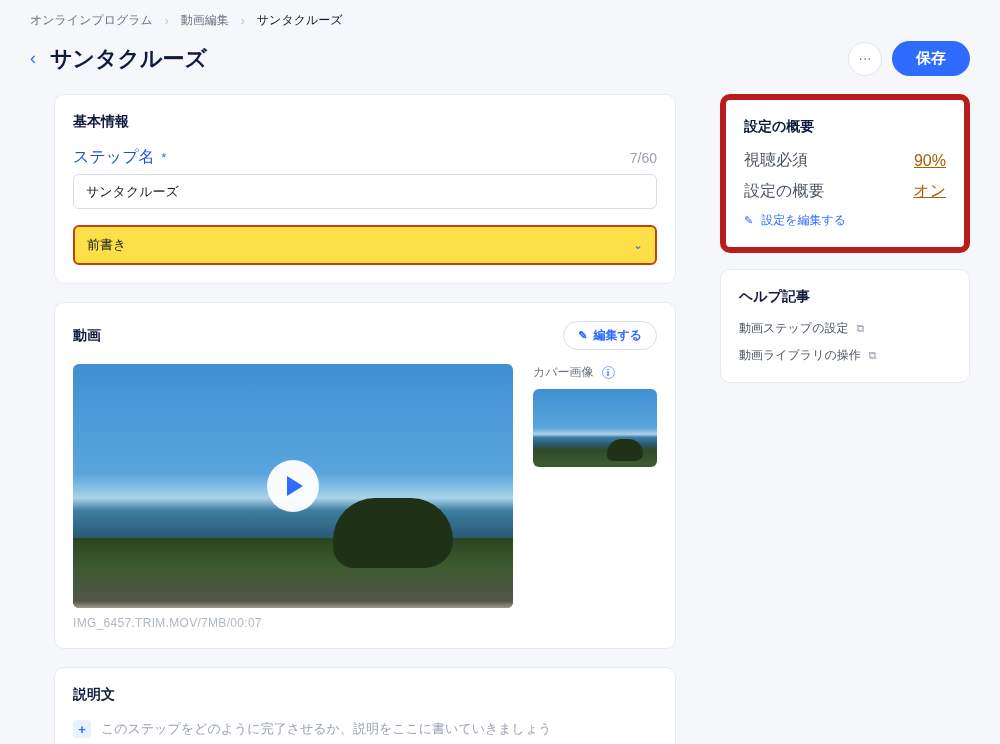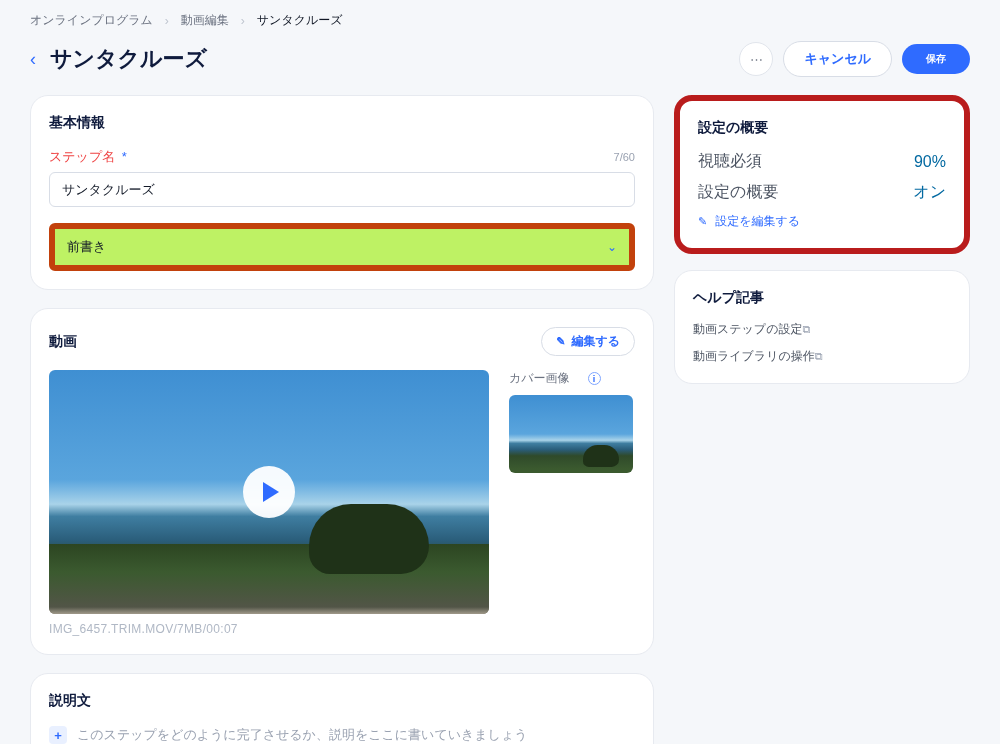--- a/index.html
+++ b/index.html
@@ -35,42 +35,43 @@
       color:#6b7280; cursor:pointer;
     }
     .btn-outline {
       padding: 8px 20px; border-radius: 18px; background:#fff;
       border:1px solid #d8dde6; color:#2f6bff; font-weight:600; cursor:pointer;
       font-size:13px;
     }
     .btn-primary {
       padding: 8px 24px; border-radius: 18px; background:#2f6bff;
       border:none; color:#fff; font-weight:600; cursor:pointer;
-      font-size:10px;
+      font-size:15px;
     }
     .content { display:flex; gap:20px; padding: 0 30px 30px 30px; flex:1; overflow:hidden; }
     .main-col { flex:1; display:flex; flex-direction:column; gap:18px; }
     .side-col { width: 296px; display:flex; flex-direction:column; gap:16px; }
     .card {
-      background:#fff; border:1px solid #e7eaf0; border-radius:18px;
+      background:#fff; border:1px solid #e7eaf0; border-radius:10px;
       padding:18px 18px;
+      margin-left:24px;
     }
     .card-title { font-size:14px; font-weight:700; color:#0f1b3d; margin-bottom:16px; }
     .field { margin-bottom:16px; }
     .field-label-row { display:flex; justify-content:space-between; align-items:center; margin-bottom:6px; }
-    .field-label { font-size:13px; color:#ef4444; }
+    .field-label { font-size:16px; color:#1d4ed8; }
     .req { color:#2f6bff; margin-left:3px; }
-    .counter { font-size:11px; color:#9aa2b1; }
+    .counter { font-size:14px; color:#9aa2b1; }
     .text-input {
       width:100%; padding:9px 12px; border:1px solid #d8dde6; border-radius:6px;
       font-size:13px; color:#111826; background:#fff;
     }
     .select {
-      width:100%; padding:9px 12px; border:6px solid #c2410c; border-radius:6px;
-      font-size:13px; color:#111826; background:#bef264;
+      width:100%; padding:9px 12px; border:2px solid #c2410c; border-radius:6px;
+      font-size:13px; color:#111826; background:#fde047;
       display:flex; justify-content:space-between; align-items:center; cursor:pointer;
     }
     .select .chev { color:#2f6bff; font-size:12px; }
     .card-header-row { display:flex; justify-content:space-between; align-items:center; margin-bottom:14px; }
     .btn-outline-sm {
       padding:5px 14px; border-radius:15px; border:1px solid #d8dde6; background:#fff;
       color:#2f6bff; font-size:12px; font-weight:600; display:flex; align-items:center; gap:6px; cursor:pointer;
     }
     .video-row { display:flex; gap:20px; align-items:flex-start; }
     .video-preview {
@@ -89,21 +90,21 @@
       position:absolute; top:50%; left:50%; transform:translate(-50%,-50%);
       width:52px; height:52px; border-radius:26px; background:rgba(255,255,255,0.95);
       display:flex; align-items:center; justify-content:center; cursor:pointer;
     }
     .play-tri {
       width:0; height:0; border-left:16px solid #2f6bff; border-top:10px solid transparent;
       border-bottom:10px solid transparent; margin-left:4px;
     }
     .video-meta { color:#b0b8c5; font-size:12px; margin-top:8px; letter-spacing:0.3px; }
     .cover-col { }
-    .cover-label { font-size:12px; color:#6b7280; margin-bottom:8px; display:flex; align-items:center; gap:18px; }
+    .cover-label { font-size:12px; color:#6b7280; margin-bottom:8px; display:flex; align-items:center; gap:8px; }
     .info-circle {
       display:inline-flex; width:13px; height:13px; border-radius:7px; border:1px solid #7fa6ff;
       color:#2f6bff; align-items:center; justify-content:center; font-size:9px; font-weight:700;
     }
     .cover-thumb {
       width:124px; height:78px; border-radius:6px; overflow:hidden;
       background: linear-gradient(to bottom,#3f8fd2 0%,#5aa5dd 50%,#a9d3e9 58%,#3f7ea1 62%,#2a5d7a 70%,#2f4a2a 78%,#3b5a2f 95%);
       position:relative;
     }
     .cover-thumb .bush2 {
@@ -115,27 +116,27 @@
     }
     .plus-badge {
       display:inline-flex; width:18px; height:18px; border-radius:4px; background:#e9f0ff;
       color:#2f6bff; align-items:center; justify-content:center; font-size:13px; font-weight:700;
     }
     .side-card-highlight { border:6px solid #b91c1c; }
     .summary-row {
       display:flex; justify-content:space-between; align-items:center;
       font-size:16px; color:#4b5361; margin-bottom:10px;
     }
-    .summary-row .val { color:#0369a1; }
+    .summary-row .val { color:#a16207;text-decoration:underline; }
     .edit-link {
       display:flex; align-items:center; gap:8px; color:#2f6bff; font-size:12px;
       margin-top:10px; cursor:pointer;
     }
     .help-link {
-      display:flex; align-items:center; color:#4b5361; font-size:12px;
+      display:flex; align-items:center; gap:8px; color:#4b5361; font-size:12px;
       margin-bottom:10px; cursor:pointer;
     }
     .ext-icon { color:#9aa2b1; font-size:11px; }
     .pencil-icon { color:#2f6bff; font-size:11px; }
   </style>
 </head>
 <body>
 
 <div class="page">
   <div class="topbar">
@@ -150,21 +151,20 @@
 
   <div class="titlebar">
     <div class="title-left">
       <span class="back-chevron">‹</span>
       <h1 class="page-title">サンタクルーズ</h1>
     </div>
     <div class="title-right">
       <div class="btn-ellipsis">
         <span>⋯</span>
       </div>
-      <button class="btn-outline">キャンセル</button>
       <button class="btn-primary">保存</button>
     </div>
   </div>
 
   <div class="content">
     <div class="main-col">
 
       <div class="card">
         <div class="card-title">基本情報</div>
 

